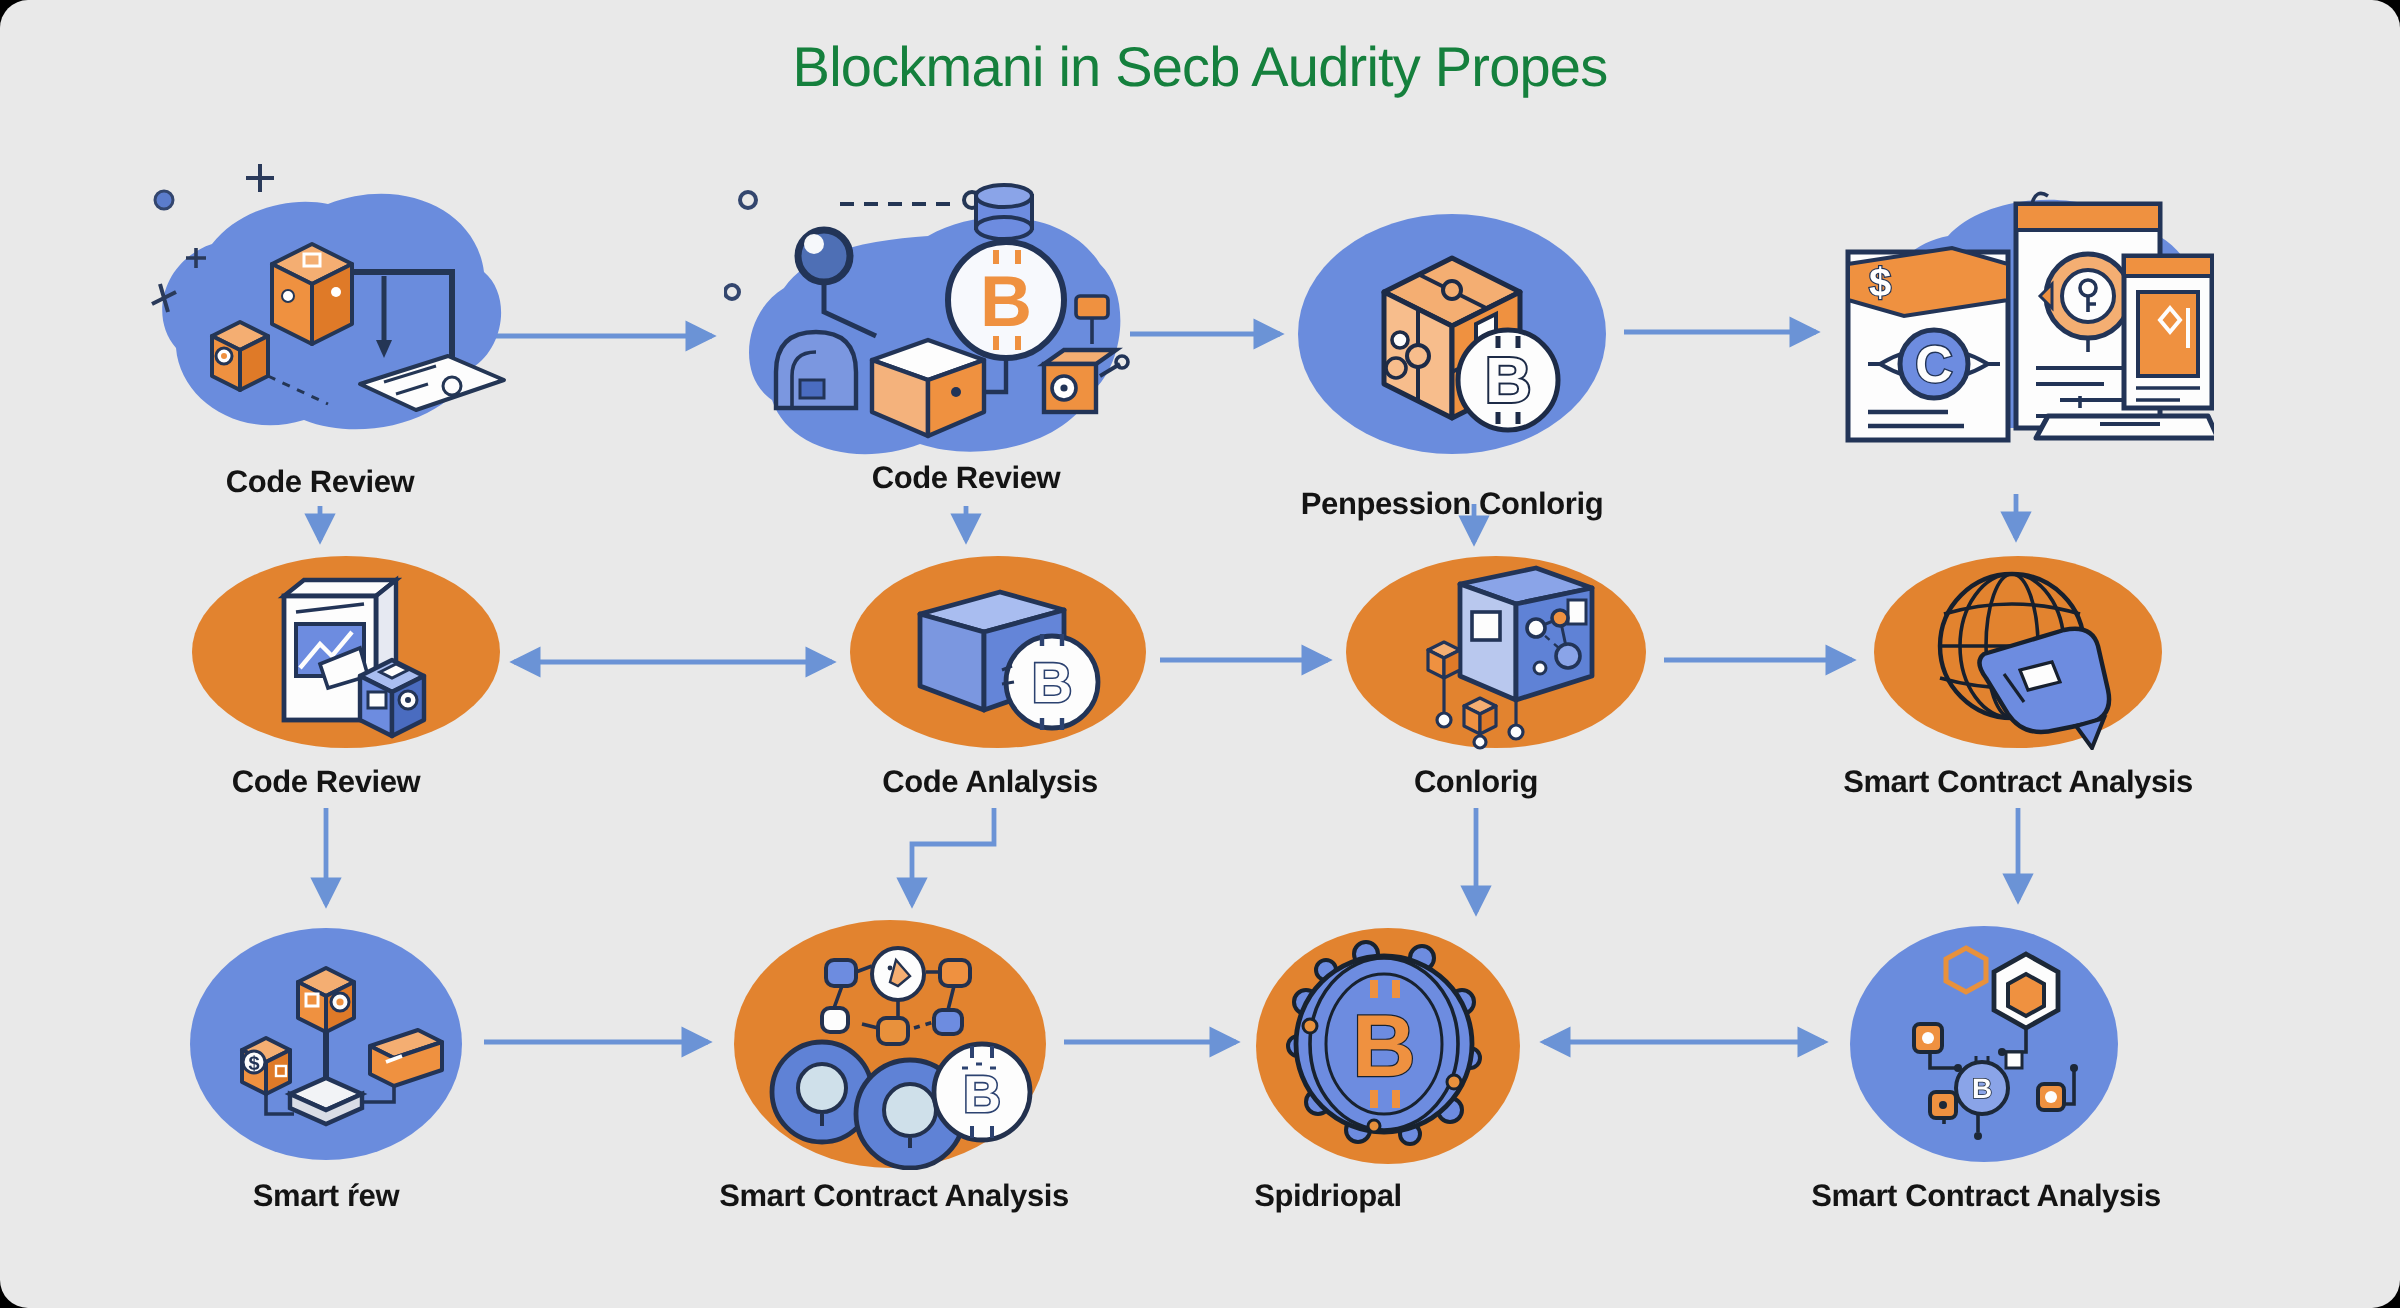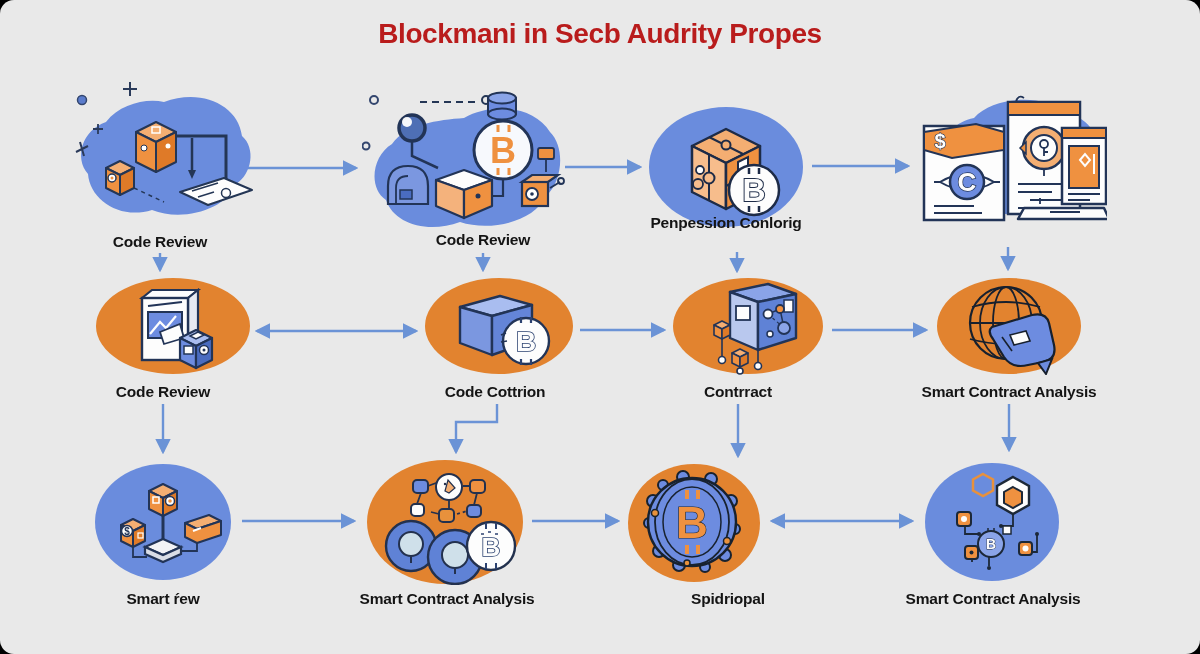--- a/index.html
+++ b/index.html
@@ -1,19 +1,19 @@
 <!DOCTYPE html>
 <html><head>
 <meta charset="utf-8">
 <style>
   html,body{margin:0;padding:0;background:#000;}
   .frame{position:relative;width:1200px;height:654px;background:#e9e9e9;border-radius:14px;overflow:hidden;
          font-family:"Liberation Sans",sans-serif;}
-  .title{position:absolute;top:18px;left:0;right:0;text-align:center;font-size:28px;font-weight:bold;
-         color:#b91c1c;letter-spacing:-0.4px;}
+  .title{position:absolute;top:18px;left:0;right:0;text-align:center;font-size:28px;font-weight:normal;
+         color:#15803d;letter-spacing:-0.4px;}
   .node{position:absolute;}
   .node svg{display:block;width:100%;height:100%;}
   .lbl{position:absolute;transform:translateX(-50%);font-weight:bold;font-size:15.5px;color:#141414;
        white-space:nowrap;letter-spacing:-0.2px;}
   .arrows{position:absolute;left:0;top:0;width:1200px;height:654px;pointer-events:none;}
   text{font-family:"Liberation Sans","DejaVu Sans",sans-serif;}
 </style>
 </head>
 <body>
 
@@ -176,21 +176,21 @@
       <path d="M182,64 V84" stroke="#fdfdfd" stroke-width="2"></path>
       <path d="M156,104 H188 M156,110 H178" stroke="#223457" stroke-width="1.8"></path>
       <path d="M128,108 V114" stroke="#223457" stroke-width="1.8"></path>
       <polygon points="112,118 192,118 197,129 106,129" fill="#fdfdfd" stroke="#223457" stroke-width="2.5" stroke-linejoin="round"></polygon>
       <path d="M138,122 H168" stroke="#223457" stroke-width="2"></path>
     </svg>
   </div>
 
   <div class="lbl" style="left:160px;top:233px">Code Review</div>
   <div class="lbl" style="left:483px;top:231px">Code Review</div>
-  <div class="lbl" style="left:726px;top:214px">Penpession Conlorig</div>
+  <div class="lbl" style="left:726px;top:244px">Penpession Conlorig</div>
 
   <div class="node" style="left:94px;top:276px;width:158px;height:100px">
     <svg viewBox="0 0 158 100">
       <ellipse cx="79" cy="50" rx="77" ry="48" fill="#e2832f"></ellipse>
       <polygon points="48,22 58,14 104,14 94,22" fill="#fdfdfd" stroke="#223457" stroke-width="2.2"></polygon>
       <polygon points="94,22 104,14 104,76 94,84" fill="#e6e9f2" stroke="#223457" stroke-width="2.2"></polygon>
       <rect x="48" y="22" width="46" height="62" fill="#fdfdfd" stroke="#223457" stroke-width="2.4"></rect>
       <path d="M54,30 L88,26" stroke="#223457" stroke-width="1.8"></path>
       <rect x="54" y="36" width="34" height="26" fill="#6d8ce0" stroke="#223457" stroke-width="2"></rect>
       <path d="M56,58 L66,46 L72,52 L82,40" fill="none" stroke="#fdfdfd" stroke-width="2.2"></path>
@@ -266,22 +266,22 @@
         <path d="M36,30 Q70,20 104,30 M34,62 Q70,72 106,62 M34,46 H106" stroke-width="1.8"></path>
       </g>
       <path d="M56,50 L96,38 Q110,35 113,46 L118,68 Q121,82 107,85 L92,88 Q76,92 68,80 L57,62 Q51,54 56,50 Z" fill="#6d8ce0" stroke="#17202e" stroke-width="2.2" stroke-linejoin="round"></path>
       <polygon points="74,58 90,54 94,64 78,68" fill="#fdfdfd" stroke="#17202e" stroke-width="1.6"></polygon>
       <polygon points="102,86 116,82 110,97" fill="#6d8ce0" stroke="#17202e" stroke-width="2"></polygon>
       <path d="M66,60 L76,74" stroke="#17202e" stroke-width="1.6"></path>
     </svg>
   </div>
 
   <div class="lbl" style="left:163px;top:383px">Code Review</div>
-  <div class="lbl" style="left:495px;top:383px">Code Cottrion</div>
-  <div class="lbl" style="left:738px;top:383px">Contrract</div>
+  <div class="lbl" style="left:495px;top:383px">Code Anlalysis</div>
+  <div class="lbl" style="left:738px;top:383px">Conlorig</div>
   <div class="lbl" style="left:1009px;top:383px">Smart Contract Analysis</div>
 
   <div class="node" style="left:95px;top:463px;width:137px;height:118px">
     <svg viewBox="0 0 137 118">
       <ellipse cx="68" cy="59" rx="68" ry="58" fill="#6a8cdd"></ellipse>
       <path d="M68,53 V76" stroke="#223457" stroke-width="3"></path>
       <path d="M38,84 V94 H52 M102,80 V88 H86" fill="none" stroke="#223457" stroke-width="1.8"></path>
       <polygon points="50,84 68,76 86,84 68,92" fill="#f2f3f6" stroke="#223457" stroke-width="2.2"></polygon>
       <path d="M50,84 V91 L68,99 L86,91 V84 L68,92 Z" fill="#d9dde6" stroke="#223457" stroke-width="2.2"></path>
       <g stroke="#223457" stroke-width="2" stroke-linejoin="round">
@@ -389,16 +389,16 @@
       <g>
         <path d="M63,66 V70 M69,66 V70" stroke="#1c2838" stroke-width="1.5"></path>
         <text x="66" y="87" font-size="14" font-weight="bold" text-anchor="middle" fill="#fdfdfd" stroke="#1c2838" stroke-width="0.8" style="paint-order:stroke">B</text>
       </g>
       <rect x="78" y="64" width="8" height="8" fill="#fdfdfd" stroke="#1c2838" stroke-width="1.5"></rect>
     </svg>
   </div>
 
   <div class="lbl" style="left:163px;top:590px">Smart ŕew</div>
   <div class="lbl" style="left:447px;top:590px">Smart Contract Analysis</div>
-  <div class="lbl" style="left:728px;top:590px">Spidriopal</div>
+  <div class="lbl" style="left:664px;top:590px">Spidriopal</div>
   <div class="lbl" style="left:993px;top:590px">Smart Contract Analysis</div>
 
 </div>
 
 </body></html>

